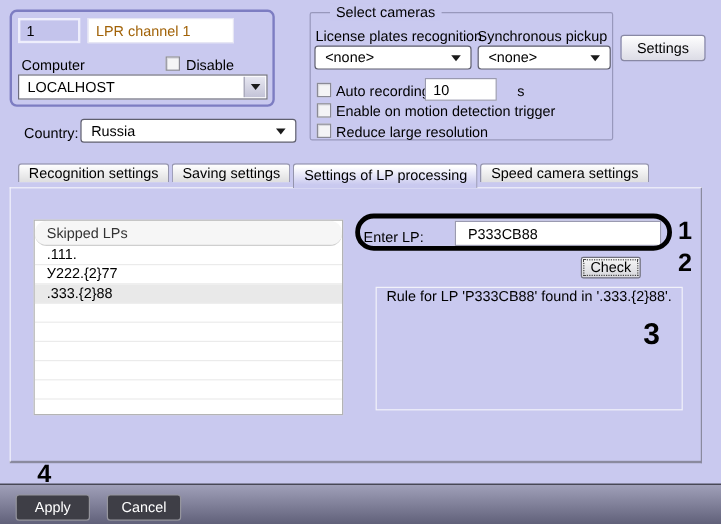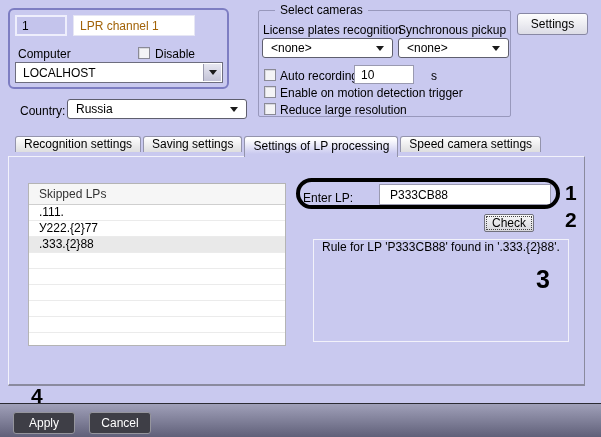--- a/index.html
+++ b/index.html
@@ -65,21 +65,21 @@
   }
   .text-input {
     position: absolute; background: #fff; border: 1px solid #9a9ab0;
     font: 12px "Liberation Sans", sans-serif; padding-left: 6px; color:#000;
   }
   .btn-light {
     position: absolute;
     background: linear-gradient(#fefefe, #dcdce6);
     border: 1px solid #8888a4; border-radius: 3px;
     font: 12px "Liberation Sans", sans-serif; color: #000;
-    display:flex; align-items:center; justify-content:center; cursor: default;
+    display:flex; align-items:center; justify-content:center; cursor: default; margin-top: 16px;
   }
 
   
   .tabrow {
     left: 15px; top: 136px; height: 20px;
     display: flex; align-items: flex-start; gap: 2px; z-index: 3;
   }
   .tab {
     height: 16px; line-height: 15px; padding: 0 8px;
     background: linear-gradient(#ffffff, #dededf);
@@ -100,21 +100,21 @@
     border-right: 1px solid #8a8a9e; border-bottom: 2px solid #8a8a9e;
   }
 
   
   .lp-list {
     left: 19px; top: 26px; width: 258px; height: 163px;
     background: #fff; border: 1px solid #b4b4b4; overflow: hidden;
   }
   .lp-list .hdr {
     height: 21px; line-height: 21px; padding-left: 10px;
-    background: #f6f6f6; border-bottom: 1px solid #cfcfcf; color: #333;
+    background: #f6f6f6; border-bottom: 1px solid #cfcfcf; color: #333; border-radius: 10px;
   }
   .lp-row {
     height: 16px; line-height: 15px; padding-left: 10px;
     border-bottom: 1px solid #ebebeb; white-space: nowrap;
   }
   .lp-row.selected { background: #e9e9e9; }
 
   
   .annot-oval {
     left: 287px; top: 21px; width: 264px; height: 31px;

